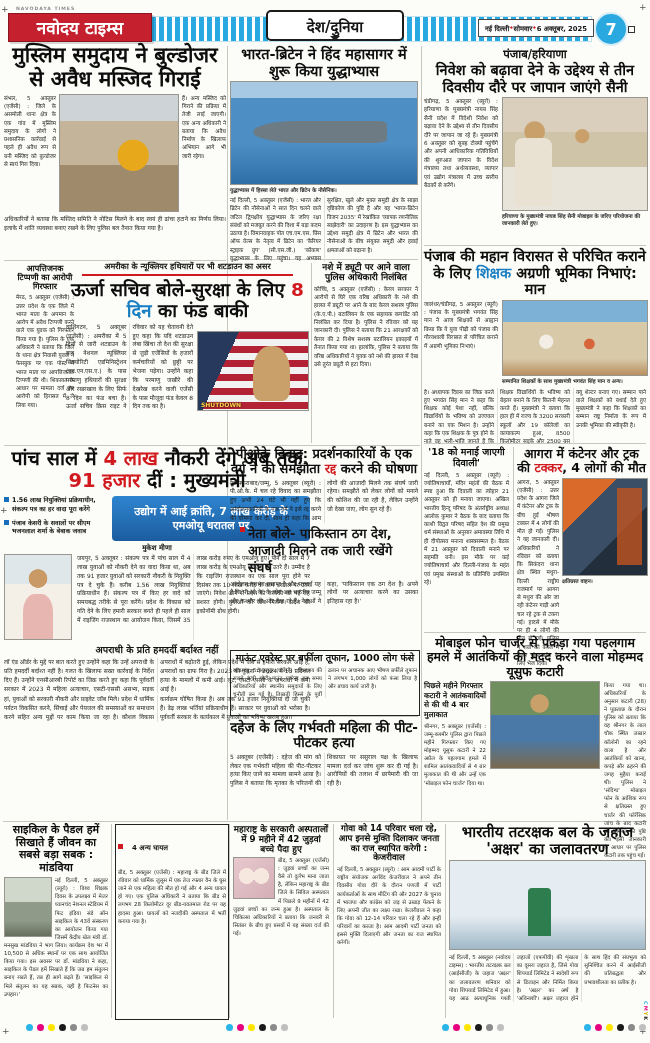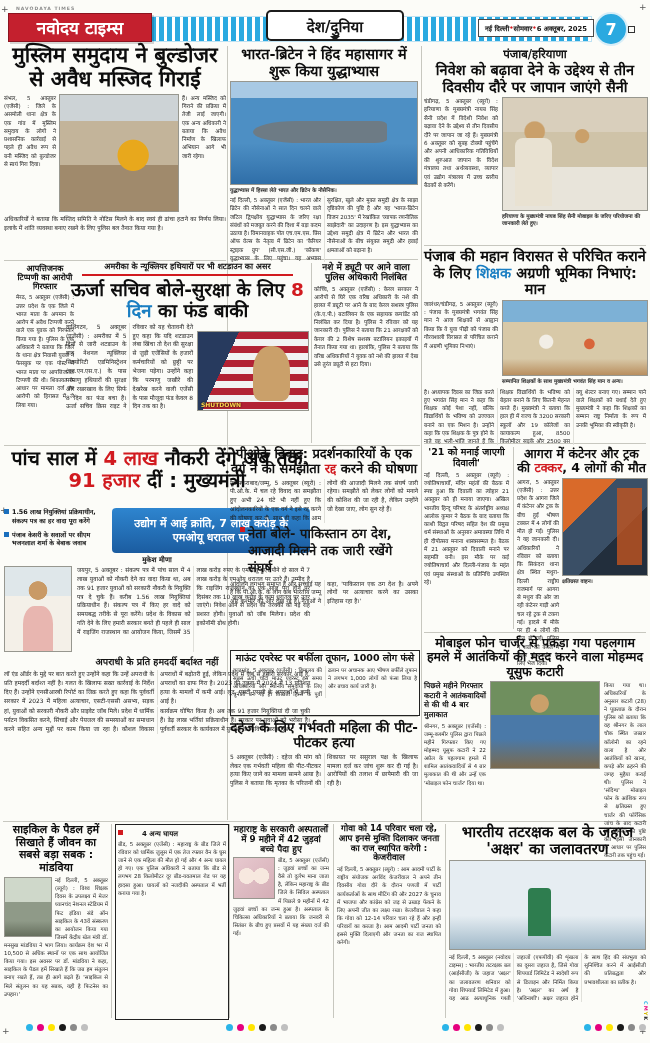--- a/index.html
+++ b/index.html
@@ -135,21 +135,21 @@
     <div style="display:flex;gap:4px;margin-top:2px;">
       <div class="body-txt cols2" style="flex:1;">वाशिंगटन, 5 अक्तूबर (एजेंसी) : अमरीका में 5 दिनों से जारी शटडाउन के बाद नेशनल न्यूक्लियर सिक्योरिटी एडमिनिस्ट्रेशन (एन.एन.एस.ए.) के पास परमाणु हथियारों की सुरक्षा और रखरखाव के लिए सिर्फ 8 दिन का फंड बचा है। ऊर्जा सचिव क्रिस राइट ने रविवार को यह चेतावनी देते हुए कहा कि यदि शटडाउन लंबा खिंचा तो देश की सुरक्षा से जुड़ी एजेंसियों के हजारों कर्मचारियों को छुट्टी पर भेजना पड़ेगा। उन्होंने कहा कि परमाणु जखीरे की देखरेख करने वाली एजेंसी के पास मौजूदा फंड केवल 8 दिन तक का है।</div>
       <div class="photo ph-flag" style="width:110px;height:78px;align-self:flex-end;">
         <span class="photo-label">SHUTDOWN</span>
       </div>
     </div>
   </div>
 
   <div class="abs article" style="left:4px;top:448px;width:306px;height:372px;">
     <h1 class="hl" style="font-size:19.5px;"><span>पांच साल में </span><span style="color: rgb(209, 26, 31);">4 लाख</span><span> नौकरी देंगे अब तक </span><span style="color: rgb(209, 26, 31);">91 हजार</span><span> दीं : मुख्यमंत्री</span></h1>
-    <div style="display:flex;gap:12px;align-items:stretch;margin-top:16px;">
+    <div style="display:flex;gap:12px;align-items:stretch;margin-top:4px;">
       <div style="width:96px;">
         <div class="bullet">
           <span class="sq" style="background:#1a6fbd;"></span>
           <span>1.56 लाख नियुक्तियां प्रक्रियाधीन, संकल्प पत्र का हर वादा पूरा करेंगे</span>
         </div>
         <div class="bullet">
           <span class="sq" style="background:#1a6fbd;"></span>
           <span>पंजाब केसरी के सवालों पर सीएम भजनलाल शर्मा के बेबाक जवाब</span>
         </div>
       </div>
@@ -216,21 +216,21 @@
       <div class="body-txt" style="width:74px;font-size:5.6px;">जालंधर/चंडीगढ़, 5 अक्तूबर (ब्यूरो) : पंजाब के मुख्यमंत्री भगवंत सिंह मान ने आज शिक्षकों से आह्वान किया कि वे युवा पीढ़ी को पंजाब की गौरवशाली विरासत से परिचित कराने में अग्रणी भूमिका निभाएं।</div>
       <div style="flex:1;">
         <div class="photo ph-mann" style="width:100%;height:74px;"></div>
         <div class="cap">सम्मानित शिक्षकों के साथ मुख्यमंत्री भगवंत सिंह मान व अन्य।</div>
       </div>
     </div>
     <div class="body-txt cols3" style="margin-top:3px;font-size:5.5px;">है। अध्यापक दिवस का जिक्र करते हुए भगवंत सिंह मान ने कहा कि शिक्षक कोई पेशा नहीं, बल्कि विद्यार्थियों के भविष्य को उज्ज्वल बनाने का एक मिशन है। उन्होंने कहा कि एक शिक्षक के पुत्र होने के नाते वह भली-भांति जानते हैं कि शिक्षक विद्यार्थियों के भविष्य को बेहतर बनाने के लिए कितनी मेहनत करते हैं। मुख्यमंत्री ने बताया कि हाल ही में राज्य के 3200 सरकारी स्कूलों और 19 कॉलेजों का कायाकल्प हुआ, 8500 किलोमीटर सड़कें और 2500 बस क्यू शेल्टर बनाए गए। सम्मान पाने वाले शिक्षकों को बधाई देते हुए मुख्यमंत्री ने कहा कि शिक्षकों का सम्मान राष्ट्र निर्माता के रूप में उनकी भूमिका की स्वीकृति है।</div>
   </div>
 
   <div class="abs article" style="left:424px;top:447px;width:85px;height:183px;">
-    <h3 class="hl" style="font-size:9.5px;">'21 को मनाई जाएगी दिवाली'</h3>
+    <h3 class="hl" style="font-size:9.5px;">'18 को मनाई जाएगी दिवाली'</h3>
     <div class="body-txt" style="font-size:5.5px;">नई दिल्ली, 5 अक्तूबर (ब्यूरो) : ज्योतिषाचार्यों, मंदिर महंतों की बैठक में स्पष्ट हुआ कि दिवाली का त्योहार 21 अक्तूबर को ही मनाया जाएगा। अखिल भारतीय हिन्दू परिषद के अंतर्राष्ट्रीय अध्यक्ष आलोक कुमार ने बैठक के बाद बताया कि काशी विद्वत परिषद सहित देश की प्रमुख धर्म संस्थाओं के अनुसार अमावस्या तिथि में ही दीपोत्सव मनाना शास्त्रसम्मत है। बैठक में 21 अक्तूबर को दिवाली मनाने पर सहमति बनी। इस मौके पर कई ज्योतिषाचार्य और दिल्ली-पंजाब के महंत एवं प्रमुख संस्थाओं के प्रतिनिधि उपस्थित रहे।</div>
   </div>
 
   <div class="abs article" style="left:517px;top:447px;width:129px;height:183px;">
     <h2 class="hl" style="font-size:12.5px;"><span>आगरा में कंटेनर और ट्रक की </span><span style="color: rgb(209, 26, 31);">टक्कर</span><span>, 4 लोगों की मौत</span></h2>
     <div style="display:flex;gap:3px;">
       <div class="body-txt" style="flex:1;font-size:5.5px;">आगरा, 5 अक्तूबर (एजेंसी) : उत्तर प्रदेश के आगरा जिले में कंटेनर और ट्रक के बीच हुई भीषण टक्कर में 4 लोगों की मौत हो गई। पुलिस ने यह जानकारी दी। अधिकारियों ने रविवार को बताया कि सिकंदरा थाना क्षेत्र स्थित मथुरा-दिल्ली राष्ट्रीय राजमार्ग पर आगरा से मथुरा की ओर जा रही कंटेनर गाड़ी आगे चल रहे ट्रक से टकरा गई। हादसे में मौके पर ही 4 लोगों की मौत हो गई। पुलिस ने शवों को कब्जे में लेकर पोस्टमार्टम के लिए भेज दिया।</div>
       <div style="width:84px;">
         <div class="photo ph-crash" style="width:84px;height:96px;"></div>
         <div class="cap">क्षतिग्रस्त वाहन।</div>
@@ -250,21 +250,21 @@
     </div>
   </div>
 
   <div class="abs article" style="left:4px;top:824px;width:104px;height:194px;">
     <h3 class="hl" style="font-size:11px;">साइकिल के पैडल हमें सिखाते हैं जीवन का सबसे बड़ा सबक : मांडविया</h3>
     <div class="photo ph-cyclists" style="float:left;width:46px;height:58px;margin:1px 3px 2px 0;"></div>
     <div class="body-txt" style="font-size:5.4px;">नई दिल्ली, 5 अक्तूबर (ब्यूरो) : विश्व शिक्षक दिवस के उपलक्ष्य में मेजर ध्यानचंद नेशनल स्टेडियम में फिट इंडिया संडे ऑन साइकिल के 43वें संस्करण का आयोजन किया गया जिसमें केंद्रीय खेल मंत्री डॉ. मनसुख मांडविया ने भाग लिया। कार्यक्रम देश भर में 10,500 से अधिक स्थानों पर एक साथ आयोजित किया गया। इस अवसर पर डॉ. मांडविया ने कहा, साइकिल के पैडल हमें सिखाते हैं कि जब हम संतुलन बनाए रखते हैं, तब ही आगे बढ़ते हैं। 'साइकिल से मिले संतुलन का यह सबक, यही है फिटनेस का उपहार।'</div>
   </div>
 
   <div class="abs article boxed" style="left:115px;top:824px;width:108px;height:190px;padding:2px;">
-    <div style="display:flex;gap:19px;margin:2px 0;">
+    <div style="display:flex;gap:9px;margin:16px 0;">
       <span class="sq" style="background:#d11a1f;"></span>
       <span style="font-size:7px;font-weight:700;">4 अन्य घायल</span>
     </div>
     <div class="body-txt" style="font-size:5.4px;">बीड, 5 अक्तूबर (एजेंसी) : महाराष्ट्र के बीड जिले में रविवार को धार्मिक जुलूस में एक तेज रफ्तार वैन के घुस जाने से एक महिला की मौत हो गई और 4 अन्य घायल हो गए। एक पुलिस अधिकारी ने बताया कि बीड से लगभग 28 किलोमीटर दूर बीड-यवतमाल रोड पर यह हादसा हुआ। घायलों को नजदीकी अस्पताल में भर्ती कराया गया है।</div>
   </div>
 
   <div class="abs article" style="left:233px;top:824px;width:96px;height:194px;">
     <h3 class="hl" style="font-size:8.8px;">महाराष्ट्र के सरकारी अस्पतालों में 9 महीने में 42 जुड़वां बच्चे पैदा हुए</h3>
     <div class="photo ph-twins" style="float:left;width:40px;height:40px;margin:1px 3px 2px 0;"></div>
     <div class="body-txt" style="font-size:5.4px;">बीड, 5 अक्तूबर (एजेंसी) : जुड़वां बच्चों का जन्म वैसे तो दुर्लभ माना जाता है, लेकिन महाराष्ट्र के बीड जिले के सिविल अस्पताल में पिछले 9 महीनों में 42 जुड़वां बच्चों का जन्म हुआ है। अस्पताल के चिकित्सा अधिकारियों ने बताया कि जनवरी से सितंबर के बीच हुए प्रसवों में यह संख्या दर्ज की गई।</div>

